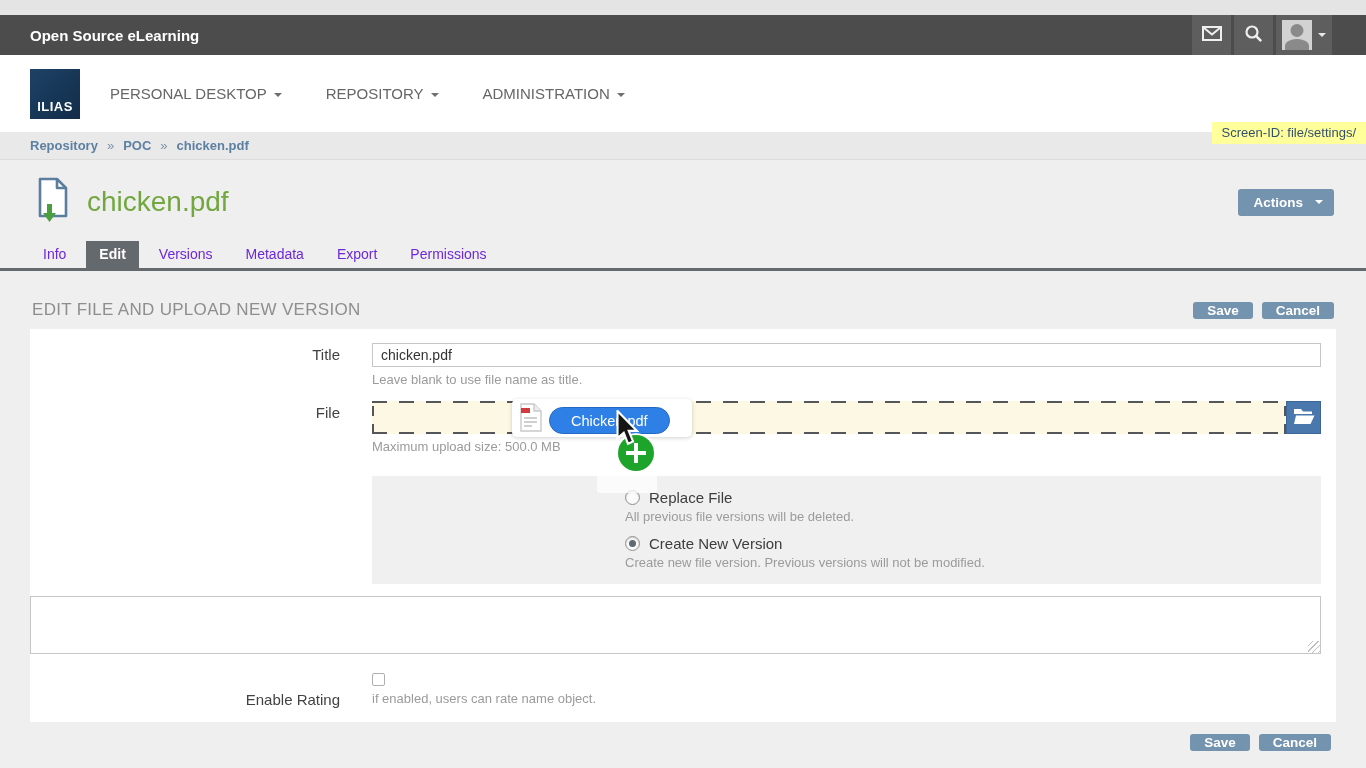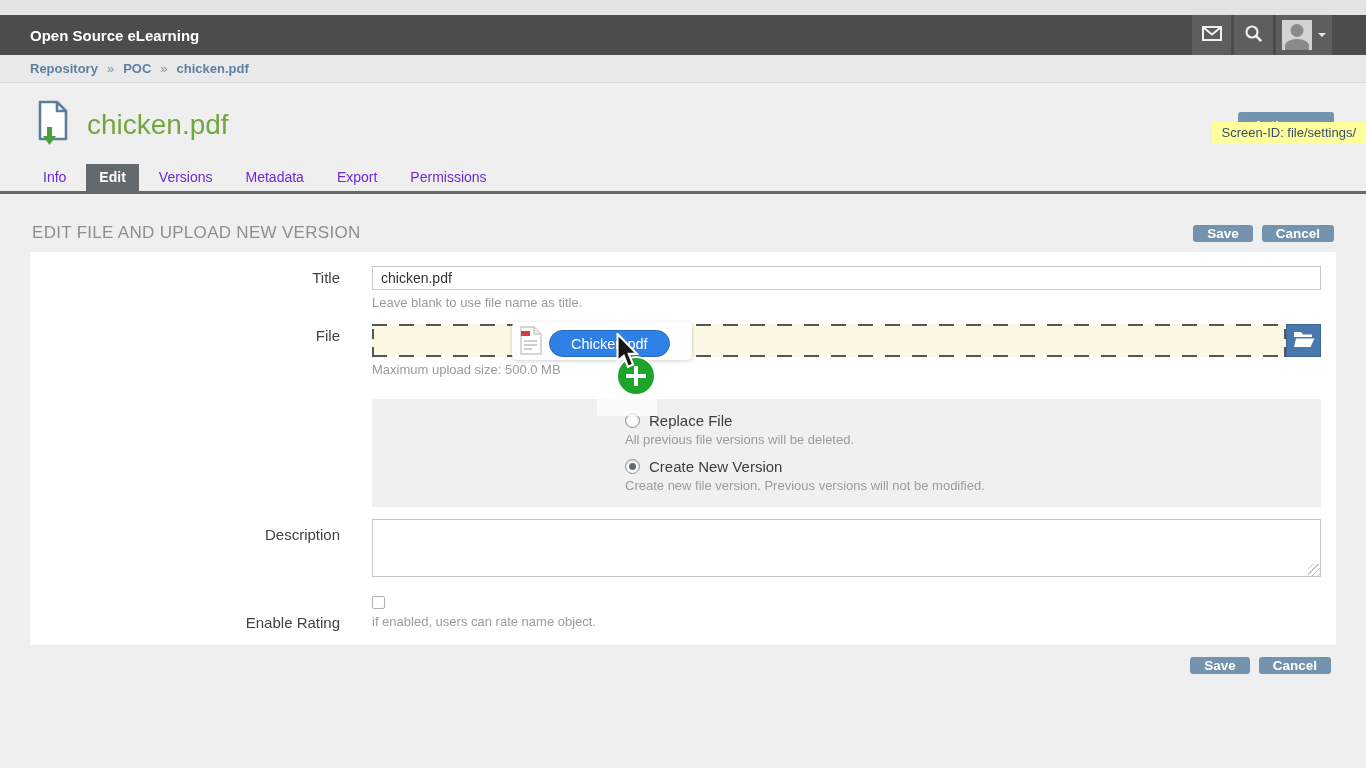--- a/index.html
+++ b/index.html
@@ -128,20 +128,39 @@
       <div class="tile avatar-tile">
         <span class="avatar">
             <span class="head"></span>
             <span class="shoulders"></span>
           </span>
         <span class="caret"></span>
       </div>
     </div>
   </header>
 
+  <div class="mainhead">
+    <div class="logo">
+        <span>ILIAS</span>
+      </div>
+    <nav class="mainnav">
+      <div class="nav-item">
+        <span>PERSONAL DESKTOP</span>
+        <span class="caret"></span>
+      </div>
+      <div class="nav-item">
+        <span>REPOSITORY</span>
+        <span class="caret"></span>
+      </div>
+      <div class="nav-item">
+        <span>ADMINISTRATION</span>
+        <span class="caret"></span>
+      </div>
+    </nav>
+  </div>
 
   <div class="screenid">Screen-ID: file/settings/</div>
 
   <div class="breadcrumb">
     <a class="crumb">Repository</a>
     <span class="crumb-sep">»</span>
     <a class="crumb">POC</a>
     <span class="crumb-sep">»</span>
     <span class="crumb-last">chicken.pdf</span>
   </div>
@@ -241,21 +260,20 @@
           <div class="opt">
             <span class="radio checked"></span>
             <span class="opt-label">Create New Version</span>
           </div>
           <div class="opt-help" style="margin-bottom:0;">Create new file version. Previous versions will not be modified.</div>
         </div>
       </div>
     </div>
 
     <div class="frow desc-row">
-      <div class="flabel" style="padding-top:7px;">Description</div>
       <div class="fctrl">
         <div class="ta-wrap">
           <textarea class="textarea" style=""></textarea>
           <div class="resize-grip"></div>
         </div>
       </div>
     </div>
 
     <div class="frow rating-row">
       <div class="flabel">Enable Rating</div>

